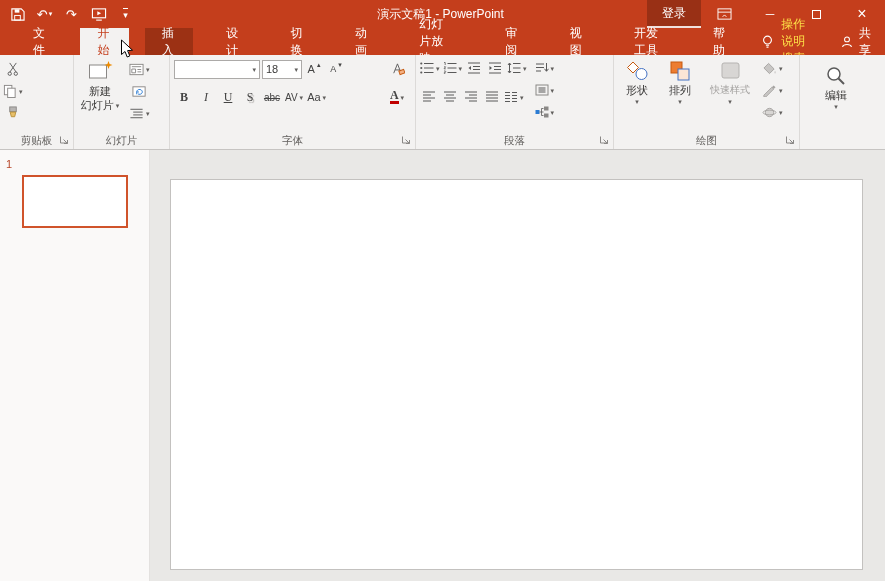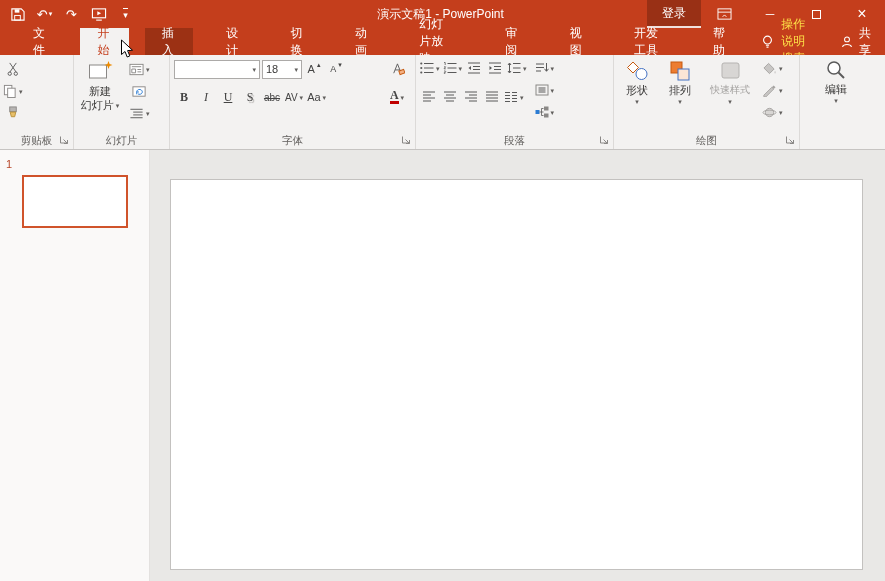--- a/index.html
+++ b/index.html
@@ -535,21 +535,21 @@
           <svg width="11" height="11" viewBox="0 0 11 11">
               <path d="M1.5 1.5v6.5h6.5" fill="none" stroke="#8A8886"></path>
               <path d="M4.5 4.5l4 4M8.5 5v3.5H5" fill="none" stroke="#8A8886"></path>
             </svg>
         </button>
       </div>
     </div>
 
     <div class="group g-edit">
       <div class="g-body">
-        <button class="bigbtn" style="width:44px;">
+        <button class="bigbtn" style="width:44px;margin-top:6px;">
           <span>
             <svg width="23" height="22" viewBox="0 0 23 22">
                 <circle cx="9" cy="9" r="6" fill="#fff" stroke="#5A5A5A" stroke-width="1.5"></circle>
                 <path d="M13.5 13.5l5.5 5.5" stroke="#5A5A5A" stroke-width="2"></path>
               </svg>
           </span>
           <span class="lbl">编辑</span>
           <span class="arrow">▾</span>
         </button>
       </div>

